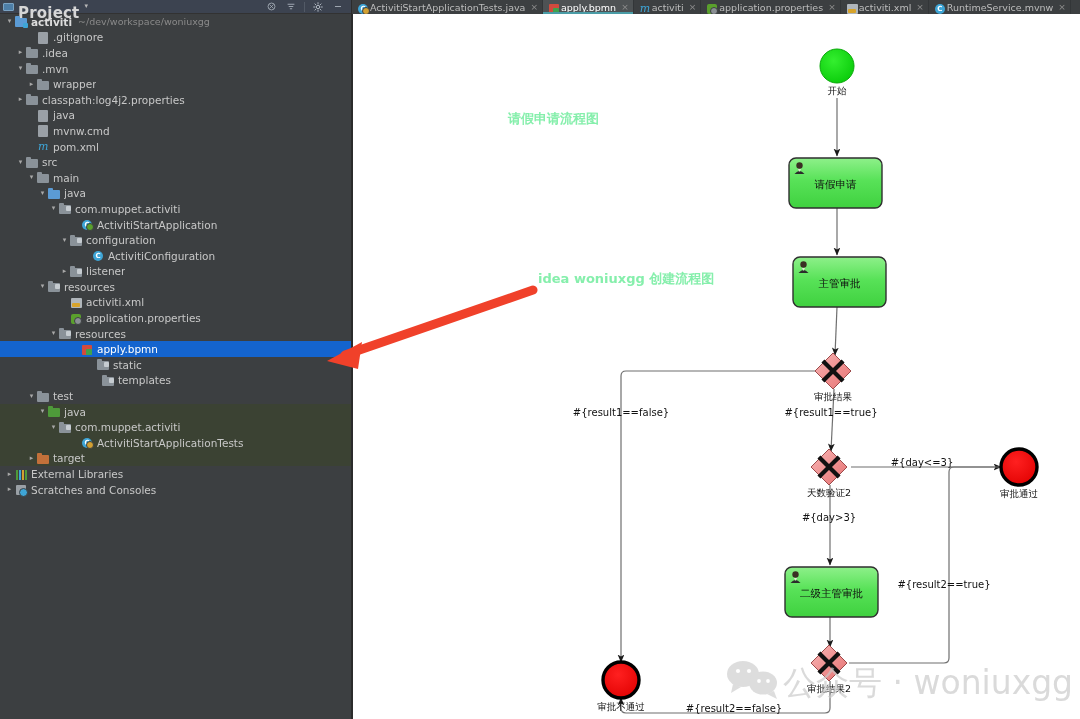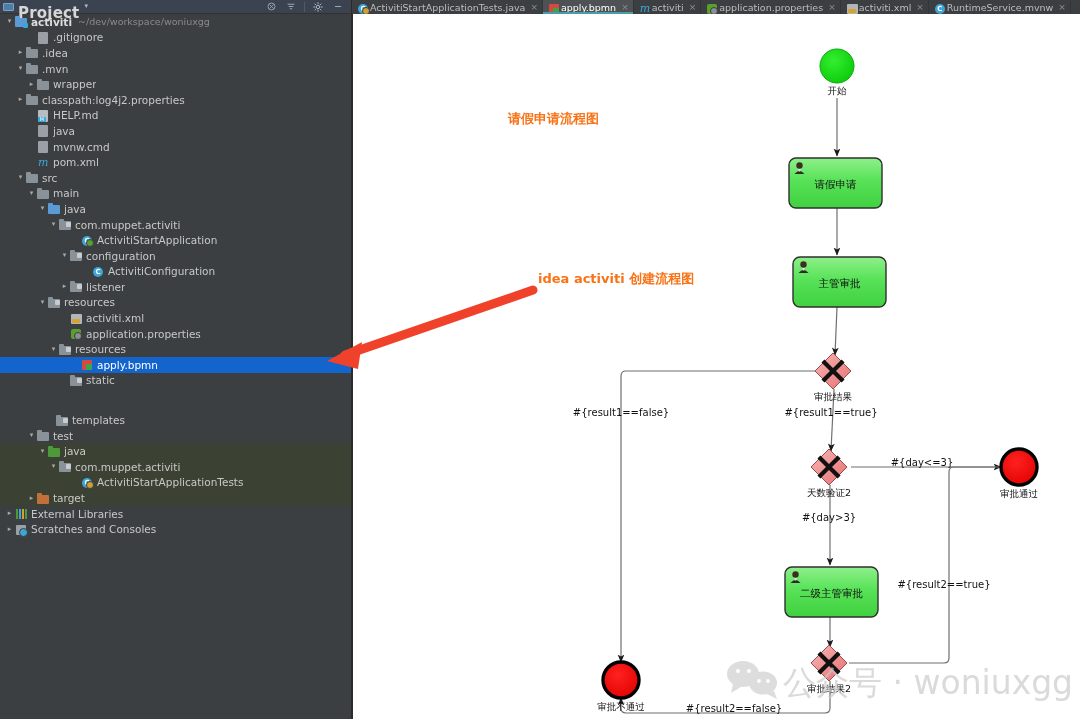--- a/index.html
+++ b/index.html
@@ -226,21 +226,21 @@
   #canvas { position: absolute; left: 0; top: 0; width: 728px; height: 705px; }
 
   
   #annot {
     position: absolute; left: 0; top: 0;
     width: 1080px; height: 719px;
     pointer-events: none;
   }
   .annot-text {
     position: absolute;
-    color: #f97316; font-size: 13px; font-weight: bold;
+    color: #86efac; font-size: 13px; font-weight: bold;
     white-space: nowrap;
     font-family: "DejaVu Sans", "Liberation Sans", sans-serif;
   }
 </style>
 </head>
 <body>
 
 <div id="app">
 
   <div id="sidebar">
@@ -318,28 +318,20 @@
         <div class="row" style="padding-left: 15px;">
           <span class="twisty">▸</span>
           <span class="ico">
             <span class="f-folder"></span>
           </span>
           <span class="lbl">classpath:log4j2.properties</span>
         </div>
         <div class="row" style="padding-left: 26px;">
           <span class="twisty"></span>
           <span class="ico">
-            <span class="f-file"></span>
-            <span class="f-badge" style="background:#3ea5d6">M</span>
-          </span>
-          <span class="lbl">HELP.md</span>
-        </div>
-        <div class="row" style="padding-left: 26px;">
-          <span class="twisty"></span>
-          <span class="ico">
             <span class="f-file dim"></span>
           </span>
           <span class="lbl">java</span>
         </div>
         <div class="row" style="padding-left: 26px;">
           <span class="twisty"></span>
           <span class="ico">
             <span class="f-file dim"></span>
           </span>
           <span class="lbl">mvnw.cmd</span>
@@ -435,28 +427,28 @@
           </span>
           <span class="lbl">resources</span>
         </div>
         <div class="row sel" style="padding-left: 70px;">
           <span class="twisty"></span>
           <span class="ico">
             <span class="f-bpmn"></span>
           </span>
           <span class="lbl">apply.bpmn</span>
         </div>
-        <div class="row" style="padding-left: 59px;">
+        <div class="row" style="padding-left: 86px;">
           <span class="twisty"></span>
           <span class="ico">
             <span class="f-folder pkg"></span>
           </span>
           <span class="lbl">static</span>
         </div>
-        <div class="row" style="padding-left: 45px; margin-top: 24px;">
+        <div class="row" style="padding-left: 91px;">
           <span class="twisty"></span>
           <span class="ico">
             <span class="f-folder pkg"></span>
           </span>
           <span class="lbl">templates</span>
         </div>
         <div class="row" style="padding-left: 26px;">
           <span class="twisty">▾</span>
           <span class="ico">
             <span class="f-folder"></span>
@@ -685,14 +677,14 @@
   </div>
 
   <svg id="annot" viewBox="0 0 1080 719">
     <g>
       <path d="M533 290 L345 355" stroke="#f0412a" stroke-width="9" stroke-linecap="round" fill="none"></path>
       <path d="M327 361 L362 342 L358 369 Z" fill="#f0412a"></path>
     </g>
   </svg>
 
 <div class="annot-text" style="left: 508px; top: 110px;">请假申请流程图</div>
-    <div class="annot-text" style="left: 538px; top: 270px;">idea activiti 创建流程图</div>
+    <div class="annot-text" style="left: 538px; top: 270px;">idea woniuxgg 创建流程图</div>
   </div>
 
 </body></html>

